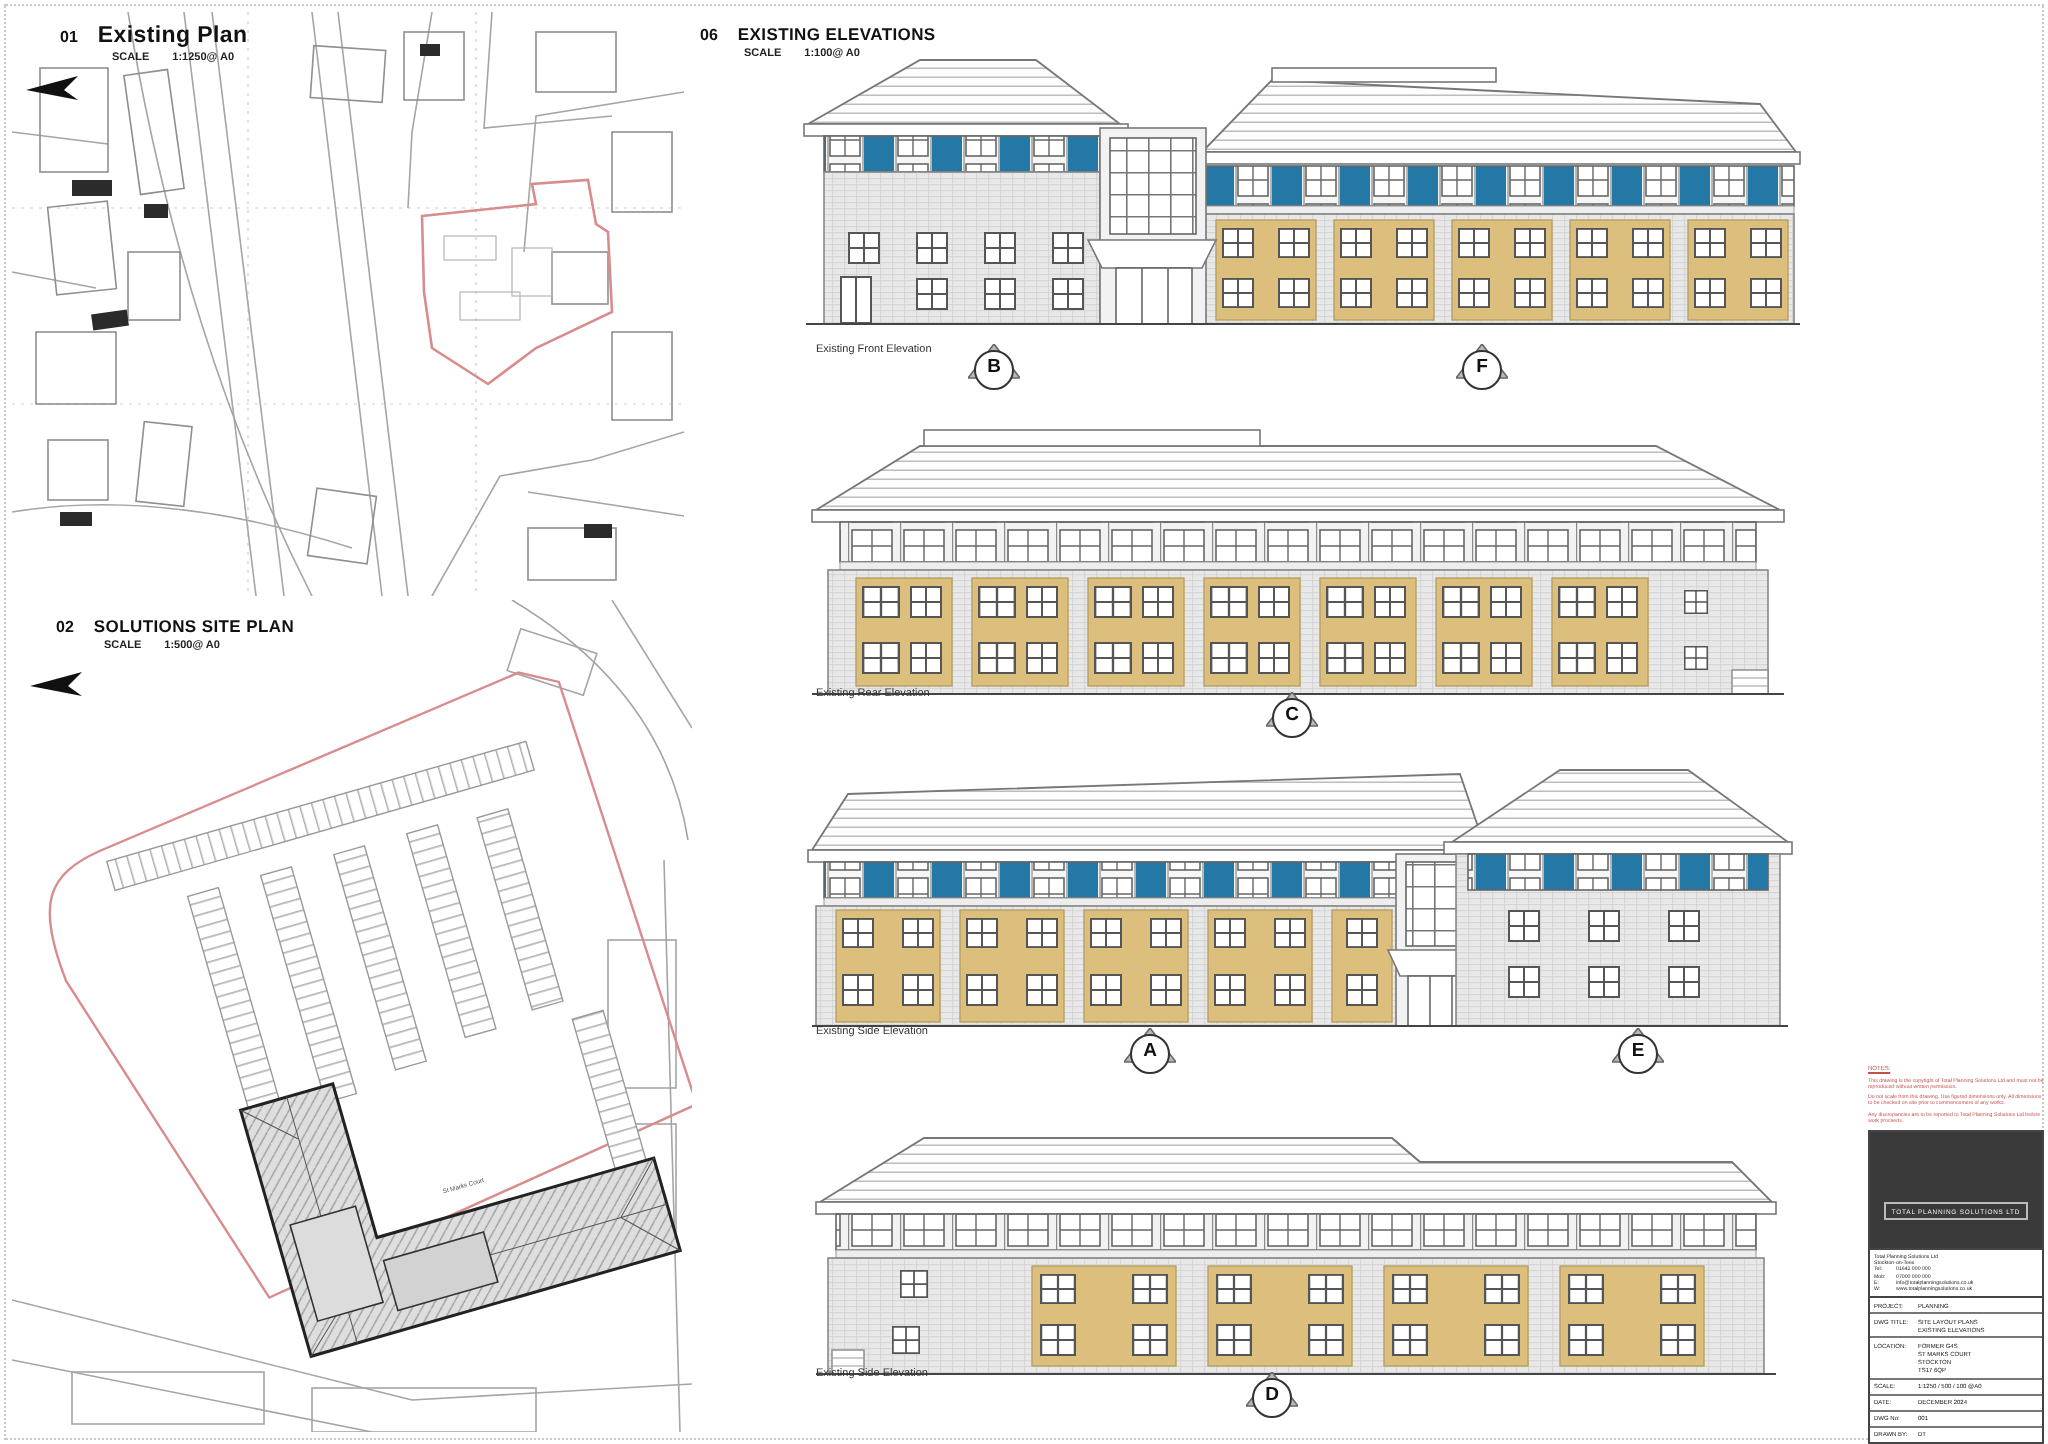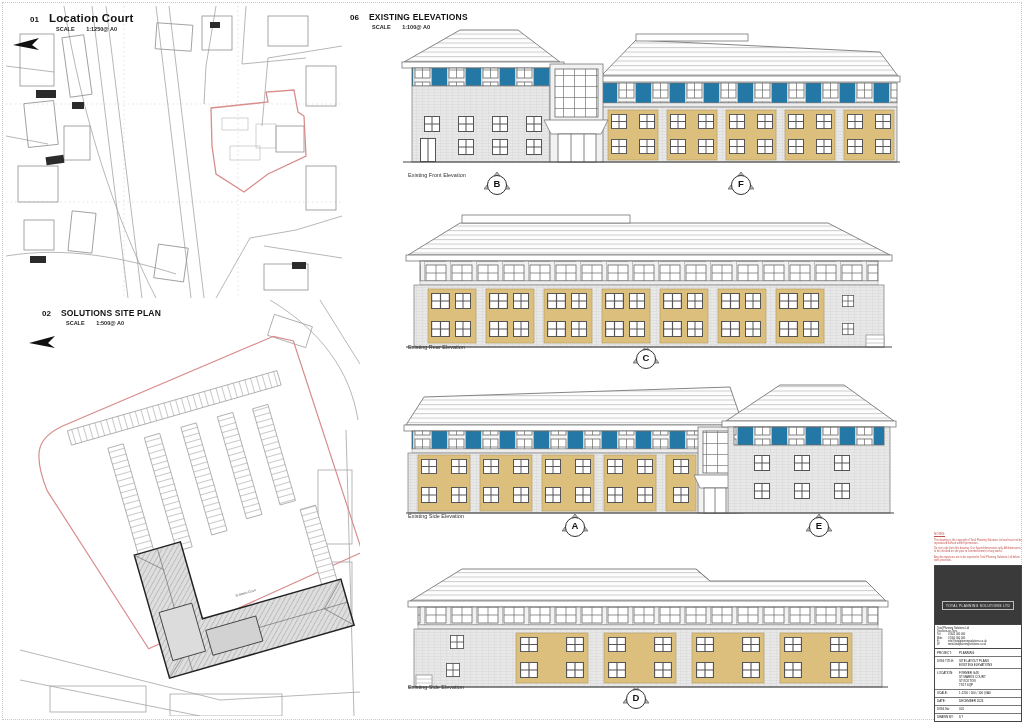--- a/index.html
+++ b/index.html
@@ -95,21 +95,21 @@
       <rect x="0.5" y="0.5" width="15" height="23" fill="#fff" stroke="#555" stroke-width="1"></rect>
       <line x1="8" y1="0" x2="8" y2="24" stroke="#555" stroke-width="1"></line>
     </symbol>
   </defs>
 </svg>
 
 <section class="panel" style="left:6px;top:6px;width:336px;height:292px;">
   <div class="panel-head" style="left:24px;top:6px;">
     <div class="head-row">
       <span class="p-num">01</span>
-      <span class="p-title-lg">Location Court</span>
+      <span class="p-title-lg">Existing Plan</span>
     </div>
     <div class="p-scale" style="margin-left:26px;">
       <span>SCALE</span>
       <span class="sv">1:1250@ A0</span>
     </div>
   </div>
   <svg class="north" style="left:6px;top:30px;" width="30" height="16" viewBox="0 0 30 16">
     <polygon points="1,9 27,2 20,9 27,14" fill="#111"></polygon>
   </svg>
   <svg width="336" height="292" viewBox="0 0 336 292">
@@ -161,21 +161,21 @@
     </g>
     <polygon points="205,102 262,96 260,86 288,84 292,106 298,110 300,150 262,168 238,186 210,168 206,140" fill="none" stroke="#d98c8c" stroke-width="1.3"></polygon>
     <g fill="none" stroke="#b5b5b5" stroke-width="0.6">
       <rect x="216" y="112" width="26" height="12"></rect>
       <rect x="250" y="118" width="20" height="24"></rect>
       <rect x="224" y="140" width="30" height="14"></rect>
     </g>
   </svg>
 </section>
 
-<section class="panel" style="left:20px;top:300px;width:340px;height:416px;">
+<section class="panel" style="left:6px;top:300px;width:340px;height:416px;">
   <div class="panel-head" style="left:22px;top:8px;">
     <div class="head-row">
       <span class="p-num">02</span>
       <span class="p-title-md">SOLUTIONS SITE PLAN</span>
     </div>
     <div class="p-scale" style="margin-left:24px;">
       <span>SCALE</span>
       <span class="sv">1:500@ A0</span>
     </div>
   </div>

